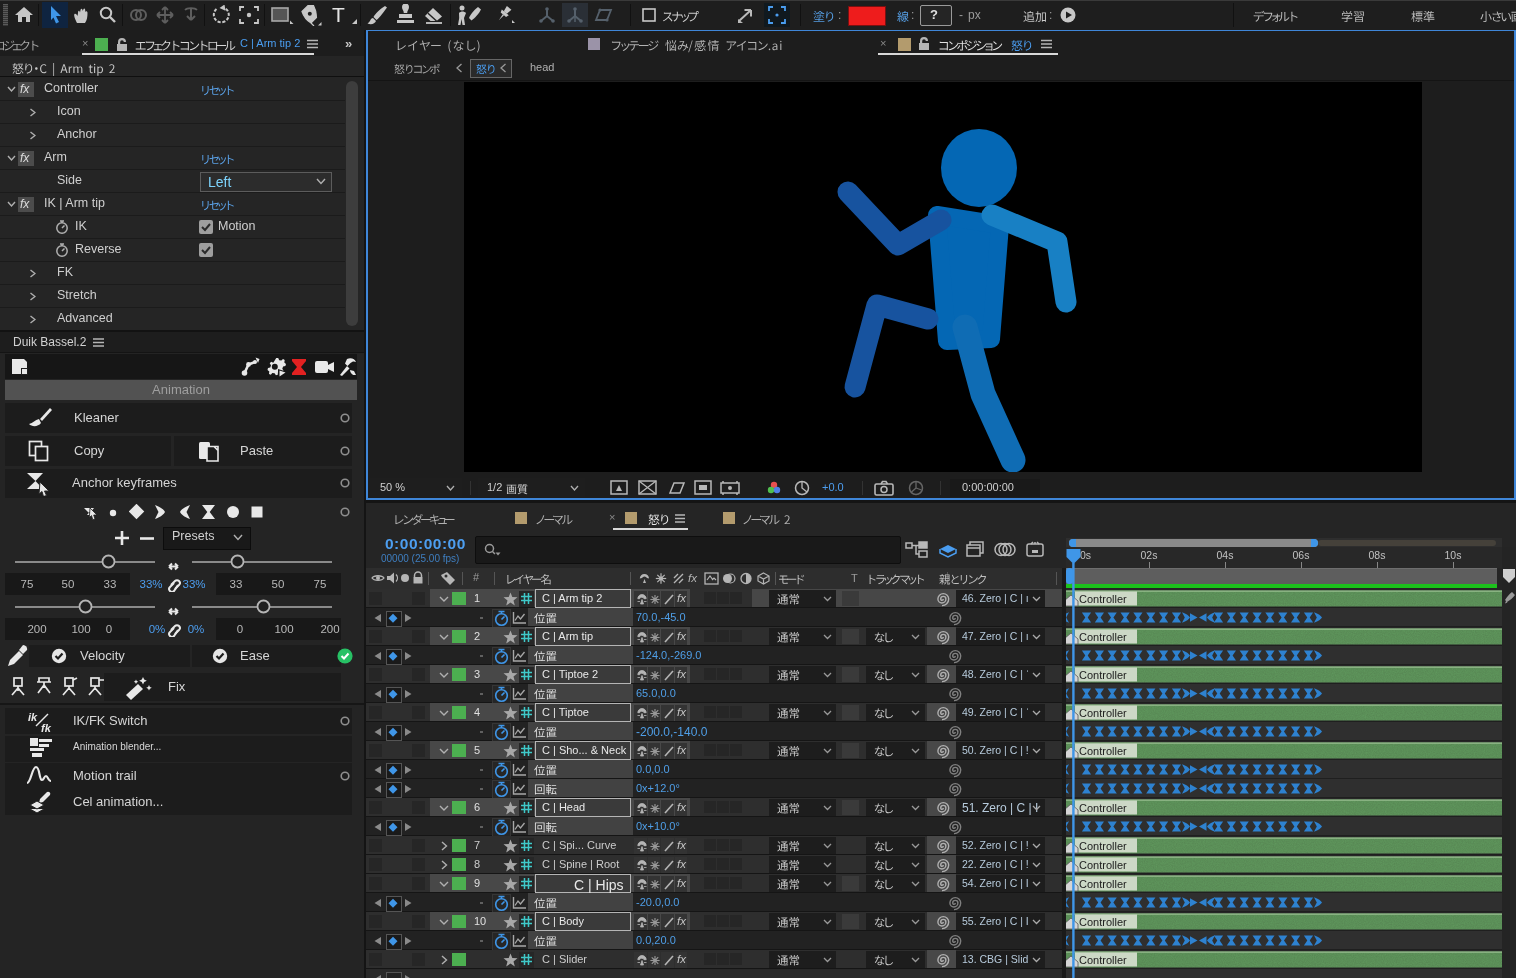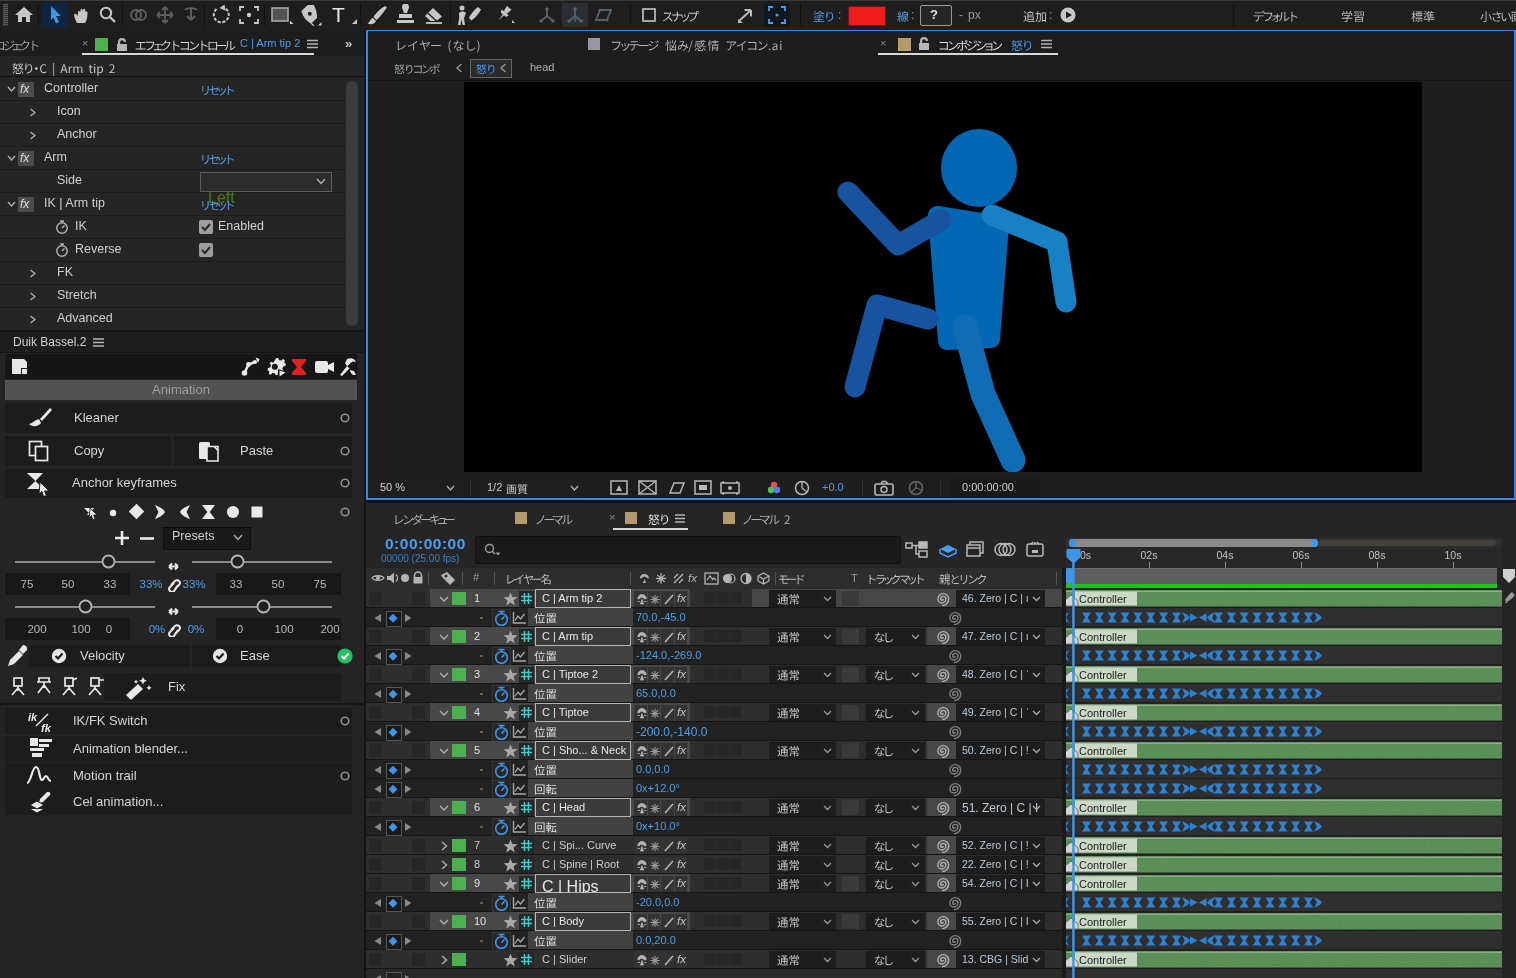--- a/index.html
+++ b/index.html
@@ -534,21 +534,21 @@
     <div class="a" style="left:20px;top:150.56px;font-size:12px;color:#dcdcdc;white-space:pre"><i>fx</i></div>
     <div class="a" style="left:44px;top:150.25px;font-size:12.5px;color:#cfcfcf;white-space:pre">Arm</div>
     <svg class="a" style="left:200.0px;top:151.8px" width="35.2" height="15.5">
       <g fill="#5ba2e8" transform="translate(1,11.66) scale(0.01150)">
         <use href="#s11"></use>
       </g>
     </svg>
     <div class="a" style="left:0px;top:192px;width:345px;height:1px;background:#1b1b1b"></div>
     <div class="a" style="left:57px;top:173.25px;font-size:12.5px;color:#cfcfcf;white-space:pre">Side</div>
     <div class="a" style="left:200px;top:172px;width:130px;height:18px;background:#2c2c2c;border:1px solid #5c5c5c"></div>
-    <div class="a" style="left:208px;top:188px;font-size:16px;color:#4d7c0f;white-space:pre">Left</div>
+    <div class="a" style="left:208px;top:174px;font-size:14px;color:#7dd3fc;white-space:pre">Left</div>
     <svg class="a" style="left:316px;top:178px" width="10" height="7">
       <path d="M1 1 L5 5.5 L9 1" stroke="#b0b0b0" stroke-width="1.4" fill="none"></path>
     </svg>
     <div class="a" style="left:0px;top:215px;width:345px;height:1px;background:#1b1b1b"></div>
     <svg class="a" style="left:7px;top:200.5px" width="9" height="7">
       <path d="M1 1 L4.5 5 L8 1" stroke="#b0b0b0" stroke-width="1.4" fill="none"></path>
     </svg>
     <div class="a" style="left:18px;top:196.5px;width:16px;height:15px;background:#4c4c4c"></div>
     <div class="a" style="left:20px;top:196.56px;font-size:12px;color:#dcdcdc;white-space:pre"><i>fx</i></div>
     <div class="a" style="left:44px;top:196.25px;font-size:12.5px;color:#cfcfcf;white-space:pre">IK | Arm tip</div>
@@ -560,21 +560,21 @@
     <div class="a" style="left:0px;top:238px;width:345px;height:1px;background:#1b1b1b"></div>
     <svg class="a" style="left:55px;top:220px" width="14" height="15">
       <circle cx="7" cy="8" r="5.2" fill="none" stroke="#b0b0b0" stroke-width="1.5"></circle>
       <path d="M5 1 H9 M7 1 V3 M7 8 L9.5 5.5" stroke="#b0b0b0" stroke-width="1.5" fill="none"></path>
     </svg>
     <div class="a" style="left:75px;top:219.25px;font-size:12.5px;color:#cfcfcf;white-space:pre">IK</div>
     <svg class="a" style="left:199px;top:220px" width="15" height="15">
       <rect width="14" height="14" rx="2" fill="#9e9e9e"></rect>
       <path d="M3 7 L6 10 L11 4" stroke="#2a2a2a" stroke-width="2" fill="none"></path>
     </svg>
-    <div class="a" style="left:218px;top:219.25px;font-size:12.5px;color:#cfcfcf;white-space:pre">Enabled</div>
+    <div class="a" style="left:218px;top:219.25px;font-size:12.5px;color:#cfcfcf;white-space:pre">Motion</div>
     <div class="a" style="left:0px;top:261px;width:345px;height:1px;background:#1b1b1b"></div>
     <svg class="a" style="left:55px;top:243px" width="14" height="15">
       <circle cx="7" cy="8" r="5.2" fill="none" stroke="#b0b0b0" stroke-width="1.5"></circle>
       <path d="M5 1 H9 M7 1 V3 M7 8 L9.5 5.5" stroke="#b0b0b0" stroke-width="1.5" fill="none"></path>
     </svg>
     <div class="a" style="left:75px;top:242.25px;font-size:12.5px;color:#cfcfcf;white-space:pre">Reverse</div>
     <svg class="a" style="left:199px;top:243px" width="15" height="15">
       <rect width="14" height="14" rx="2" fill="#9e9e9e"></rect>
       <path d="M3 7 L6 10 L11 4" stroke="#2a2a2a" stroke-width="2" fill="none"></path>
     </svg>
@@ -840,21 +840,21 @@
     <div class="a" style="left:5px;top:736px;width:347px;height:26px;background:#1c1c1c"></div>
     <svg class="a" style="left:28px;top:737px" width="26" height="22">
       <g fill="#e8e8e8">
         <rect x="2" y="1" width="8" height="8"></rect>
         <rect x="11" y="2" width="13" height="3"></rect>
         <rect x="11" y="7" width="10" height="3"></rect>
         <rect x="2" y="11" width="14" height="3"></rect>
         <rect x="4" y="16" width="10" height="4"></rect>
       </g>
     </svg>
-    <div class="a" style="left:73px;top:740.94px;font-size:13px;color:#d5d5d5;white-space:pre">Animation blender...</div>
+    <div class="a" style="left:73px;top:740.94px;font-size:10px;color:#d5d5d5;white-space:pre">Animation blender...</div>
     <div class="a" style="left:5px;top:763px;width:347px;height:26px;background:#1c1c1c"></div>
     <svg class="a" style="left:26px;top:764px" width="28" height="22">
       <path d="M1 19 C5 19 6 3 10 3 C14 3 13 16 16 16 C18 16 18 12 20 12 C22 12 22 17 25 17" fill="none" stroke="#e8e8e8" stroke-width="2.2"></path>
     </svg>
     <div class="a" style="left:73px;top:767.94px;font-size:13px;color:#d5d5d5;white-space:pre">Motion trail</div>
     <svg class="a" style="left:340px;top:771px" width="11" height="11">
       <circle cx="5" cy="5" r="3.8" fill="none" stroke="#8e8e8e" stroke-width="1.6"></circle>
     </svg>
     <div class="a" style="left:5px;top:789px;width:347px;height:26px;background:#1c1c1c"></div>
     <svg class="a" style="left:27px;top:789px" width="26" height="26">
@@ -1987,21 +1987,21 @@
     <svg class="a" style="left:503px;top:876.5px" width="15" height="14">
       <path d="M7.5 0.5 L9.3 5 L14.5 5.3 L10.5 8.5 L11.8 13.5 L7.5 10.6 L3.2 13.5 L4.5 8.5 L0.5 5.3 L5.7 5 Z" fill="#a8a8a8"></path>
     </svg>
     <div class="a" style="left:519px;top:875.5px;width:14.5px;height:16px;background:#262626"></div>
     <svg class="a" style="left:521px;top:878px" width="11" height="11">
       <g stroke="#3fc9c9" stroke-width="1.5">
         <path d="M3.5 0 V11 M7.5 0 V11 M0 3.5 H11 M0 7.5 H11"></path>
       </g>
     </svg>
     <div class="a" style="left:535px;top:874px;width:94px;height:16.5px;border:1.5px solid #b5b5b5;background:#3a3a3a"></div>
-    <div class="a" style="left:542px;top:876.68px;font-size:16px;color:#e8e8e8;white-space:pre">C | Hips</div>
+    <div class="a" style="left:574px;top:876.68px;font-size:14px;color:#e8e8e8;white-space:pre">C | Hips</div>
     <div class="a" style="left:634px;top:875.5px;width:12.5px;height:16px;background:#333"></div>
     <div class="a" style="left:647.5px;top:875.5px;width:12.5px;height:16px;background:#333"></div>
     <div class="a" style="left:661px;top:875.5px;width:12.5px;height:16px;background:#333"></div>
     <div class="a" style="left:674.5px;top:875.5px;width:12.5px;height:16px;background:#333"></div>
     <svg class="a" style="left:636px;top:877.5px" width="12" height="13">
       <path d="M6 1.5 a4.2 4.2 0 0 1 4.2 4.2 L8 5.7 a2.4 2.4 0 0 0 -4.4 0 L1.8 5.7 A4.2 4.2 0 0 1 6 1.5 Z M6 6.5 L7.5 11 H4.5 Z M1.5 8.5 H4 M8 8.5 H10.5" stroke="#b5b5b5" stroke-width="0.8" fill="#b5b5b5"></path>
     </svg>
     <svg class="a" style="left:649px;top:877.5px" width="12" height="13">
       <circle cx="6" cy="6.5" r="1.8" fill="#999"></circle>
       <path d="M6 6.5 L10.6 6.5" stroke="#999" stroke-width="1.1"></path>

